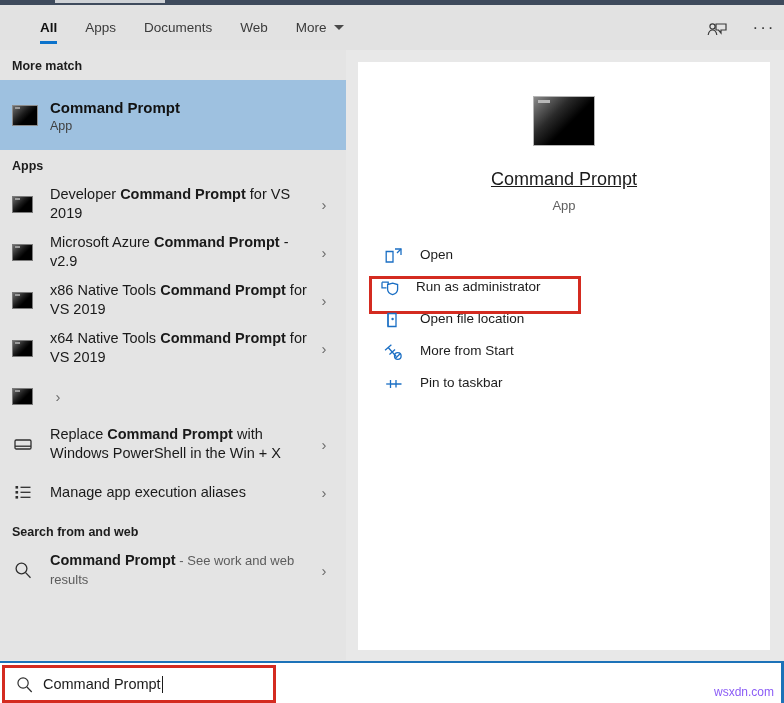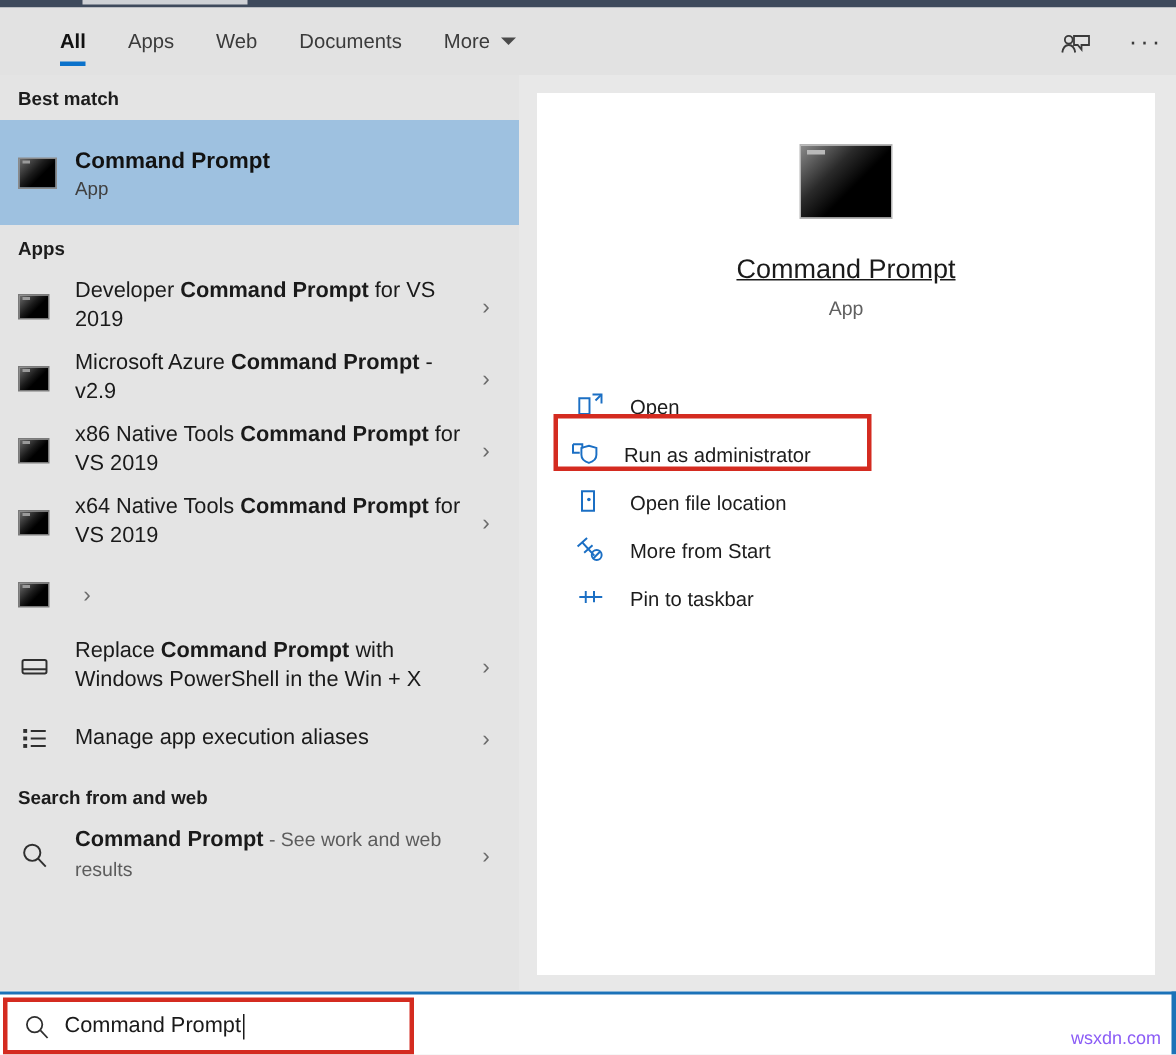--- a/index.html
+++ b/index.html
@@ -150,21 +150,21 @@
     margin-top: 23px;
     font-size: 18px; color: #1a1a1a;
     text-decoration: underline;
     cursor: default;
   }
   .prev-sub { margin-top: 8px; font-size: 13px; color: #606060; }
 
   .actions { margin-top: 34px; padding: 0 22px; }
   .action {
     position: relative;
-    display: flex; align-items: flex-end;
+    display: flex; align-items: flex-start;
     height: 32px; margin-bottom: 0;
     cursor: default;
   }
   .action + .action { margin-top: 0; }
   .act-icon {
     flex: 0 0 auto; width: 36px;
     display: flex; align-items: center; justify-content: flex-start;
     padding-left: 4px;
   }
   .act-label { font-size: 13.5px; color: #1c1c1c; }
@@ -231,25 +231,25 @@
       <div class="tab active">
         <span>All</span>
         <span class="tab-underline"></span>
       </div>
 
       <div class="tab">
         <span>Apps</span>
       </div>
 
       <div class="tab">
+        <span>Documents</span>
+      </div>
+
+      <div class="tab">
         <span>Web</span>
-      </div>
-
-      <div class="tab">
-        <span>Documents</span>
       </div>
 
       <div class="tab">
         <span>More</span>
         <span class="caret"></span>
       </div>
     </div>
 
     <div class="header-right">
       <div class="hdr-btn">
@@ -262,21 +262,21 @@
         </span>
       </div>
       <div class="hdr-btn">
         <span class="dots">···</span>
       </div>
     </div>
   </div>
 
   <div class="left-panel">
 
-    <div class="section-head">Best match</div>
+    <div class="section-head">More match</div>
 
     <div class="row best">
       <div class="row-icon">
         <span class="cmd-ico"></span>
       </div>
       <div class="row-text">
         <div class="row-title">Command Prompt</div>
         <div class="row-sub">App</div>
       </div>
     </div>

